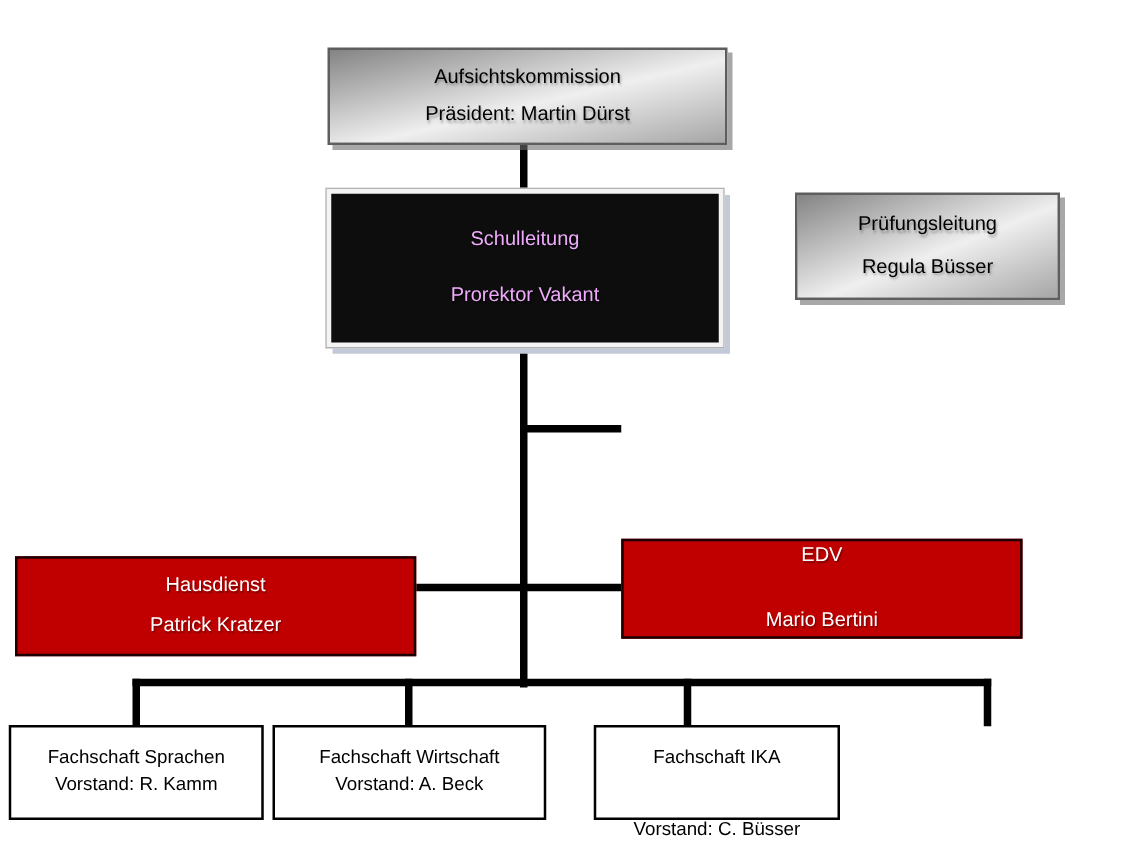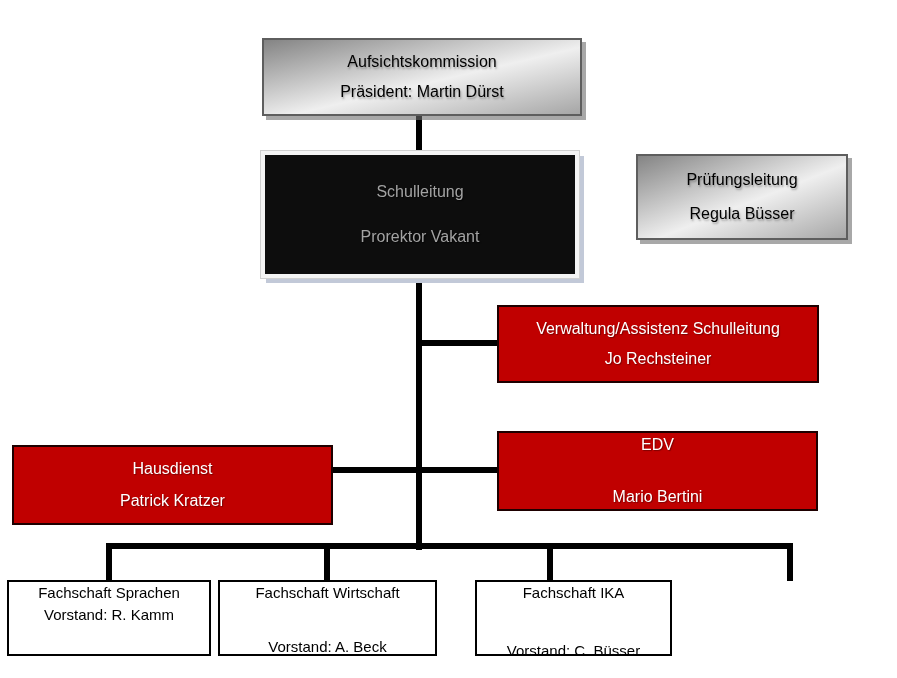--- a/index.html
+++ b/index.html
@@ -26,52 +26,52 @@
     line-height: 18px;
   }
   .gray {
     color: #000000;
     background: linear-gradient(to bottom right, #848484 0%, #efefef 55%, #a6a6a6 100%);
     border: 2px solid #5e5e5e;
     box-shadow: 4px 4px 0 rgba(110,110,110,0.6);
     text-shadow: 1px 2px 2px rgba(80,80,80,0.45);
   }
   .blackbox {
-    color: #a3a3a3;
+    color: #f0abfc;
     background: #0d0d0d;
     border: 4px solid #f4f4f4;
     box-shadow: 0 0 0 1px #cfcfcf, 5px 5px 0 #c2c9d8;
     text-shadow: 1px 1px 1px rgba(0,0,0,0.6);
   }
   .redbox {
     color: #ffffff;
     background: #c00000;
     border: 2px solid #1e0000;
     text-shadow: 1px 1px 1px rgba(60,0,0,0.5);
   }
   .leaf {
     color: #000000;
     background: #ffffff;
     border: 2px solid #000000;
     justify-content: flex-start;
-    padding-top: 0;
+    padding-top: 13px;
     line-height: 22px;
     font-size: 15px;
   }
   .leaf.tight { padding-top: 4px; }
 
   
   #box-aufsicht     { left: 262px; top: 38px;  width: 320px; height: 78px;  }
   #box-schulleitung { left: 261px; top: 151px; width: 318px; height: 127px; }
   #box-pruefung     { left: 636px; top: 154px; width: 212px; height: 86px;  }
   #box-verwaltung   { left: 497px; top: 305px; width: 322px; height: 78px;  }
   #box-hausdienst   { left: 12px;  top: 445px; width: 321px; height: 80px;  }
   #box-edv          { left: 497px; top: 431px; width: 321px; height: 80px; gap: 32px;  }
   #box-sprachen     { left: 7px;   top: 580px; width: 204px; height: 76px;  }
-  #box-wirtschaft   { left: 218px; top: 580px; width: 219px; height: 76px; gap: 32px;  }
+  #box-wirtschaft   { left: 218px; top: 580px; width: 219px; height: 76px;  }
   #box-ika          { left: 475px; top: 580px; width: 197px; height: 76px; gap: 36px;  }
   #box-abs          { left: 678px; top: 580px; width: 217px; height: 76px;  }
 
   
   .connector { position: absolute; background: #000000; }
   #conn-top        { left: 416px; top: 116px; width: 6px;   height: 36px; }
   #conn-trunk      { left: 416px; top: 278px; width: 6px;   height: 272px; }
   #conn-verwaltung { left: 420px; top: 340px; width: 77px;  height: 6px; }
   #conn-mid        { left: 333px; top: 467px; width: 164px; height: 6px; }
   #conn-bottom     { left: 106px; top: 543px; width: 687px; height: 6px; }
@@ -105,24 +105,20 @@
   <div class="box blackbox" id="box-schulleitung">
     <div class="line">Schulleitung</div>
     <div class="line">Prorektor Vakant</div>
   </div>
 
   <div class="box gray" id="box-pruefung">
     <div class="line">Prüfungsleitung</div>
     <div class="line">Regula Büsser</div>
   </div>
 
-  <div class="box redbox" id="box-verwaltung">
-    <div class="line">Verwaltung/Assistenz Schulleitung</div>
-    <div class="line">Jo Rechsteiner</div>
-  </div>
 
   <div class="box redbox" id="box-hausdienst">
     <div class="line">Hausdienst</div>
     <div class="line">Patrick Kratzer</div>
   </div>
 
   <div class="box redbox" id="box-edv">
     <div class="line">EDV</div>
     <div class="line">Mario Bertini</div>
   </div>

